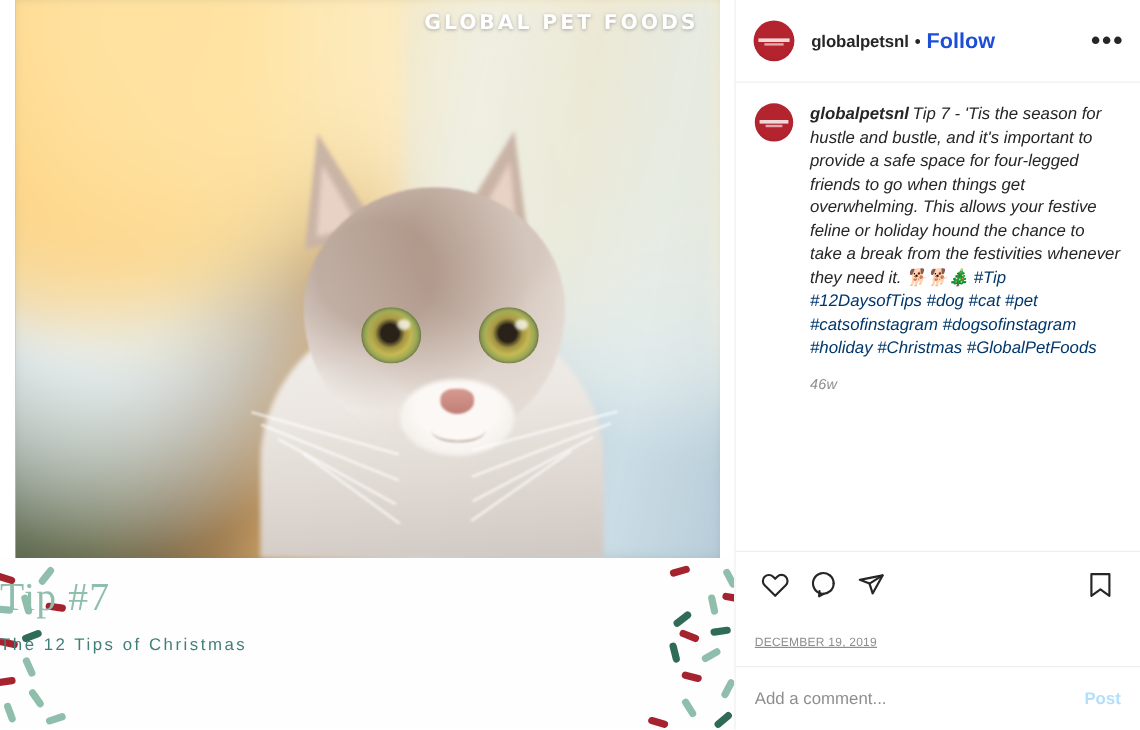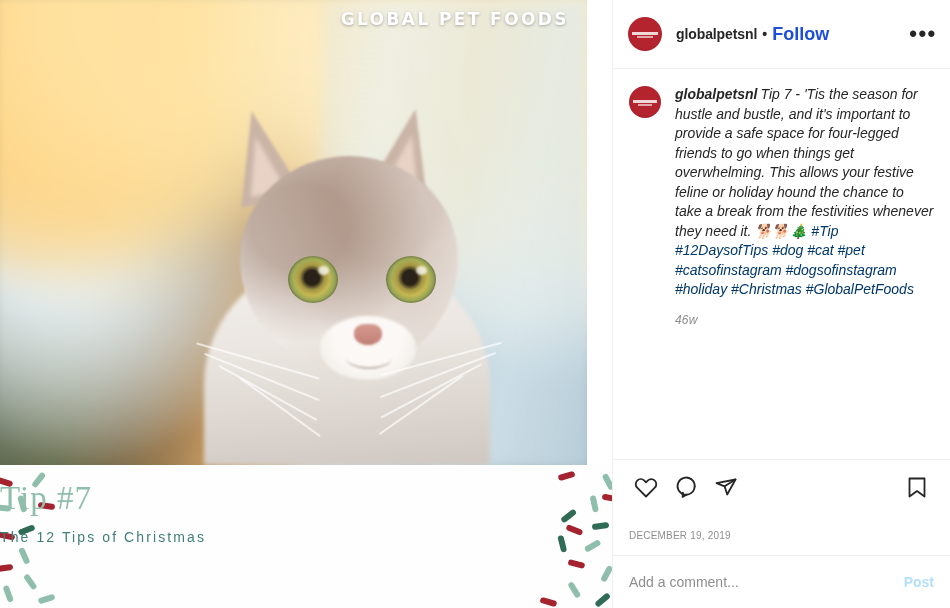--- a/index.html
+++ b/index.html
@@ -25,21 +25,21 @@
     width: 612px;
     height: 608px;
     position: relative;
     overflow: hidden;
     background: #fff;
     flex: 0 0 612px;
   }
 
   .photo {
     position: absolute;
-    left: 0; top: 0;
+    left: 13px; top: 0;
     width: 587px;
     height: 465px;
     overflow: hidden;
     background: #5b6a63;
     padding-left: 16px;
   }
 
   
   .photo-bg {
     position: absolute;
@@ -405,20 +405,21 @@
     color: #262626;
     margin-top: 1px;
   }
   .posted {
     font-size: 10px;
     color: #8e8e8e;
     letter-spacing: 0.2px;
     margin-top: 23px;
     padding-bottom: 14px;
     text-transform: uppercase;
+    text-decoration: underline;
   }
 
   .side-comment {
     border-top: 1px solid #efefef;
     height: 53px;
     flex: 0 0 53px;
     display: flex;
     align-items: center;
     padding: 0 16px;
   }

